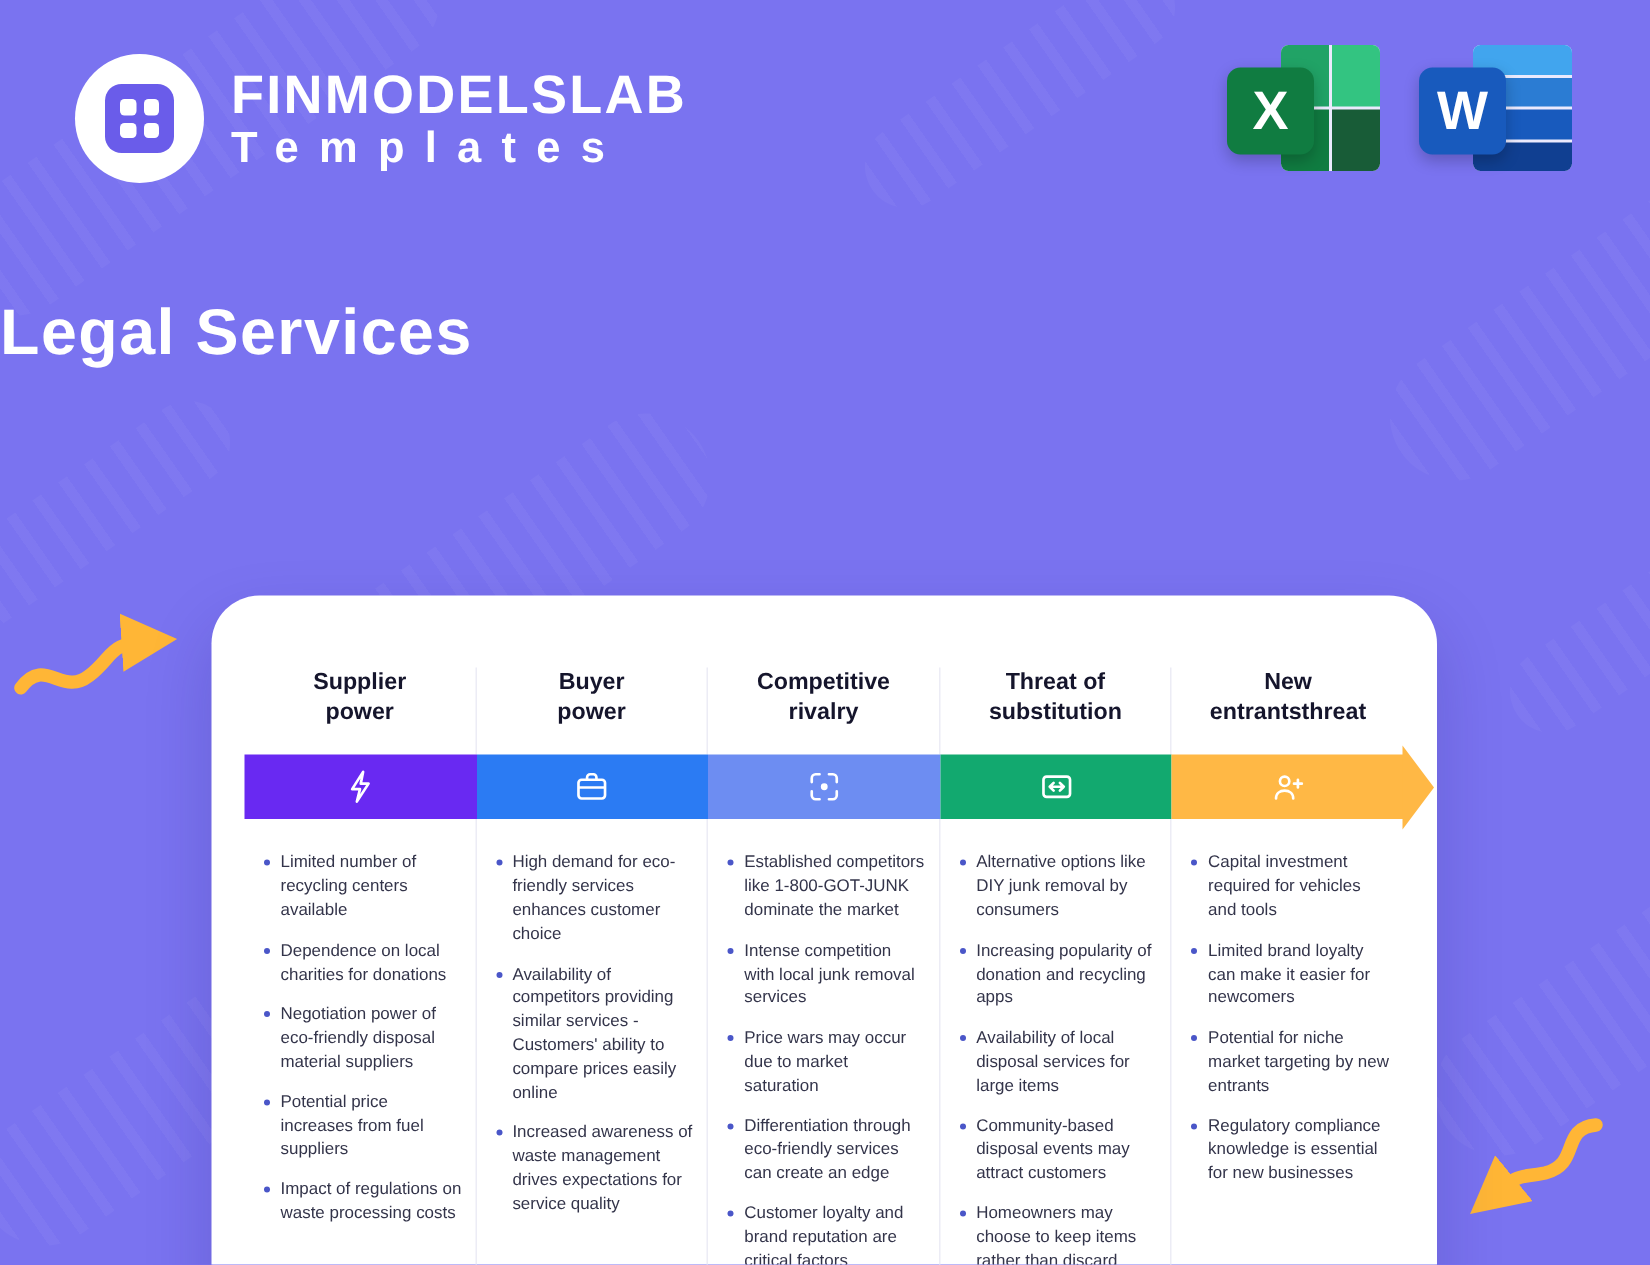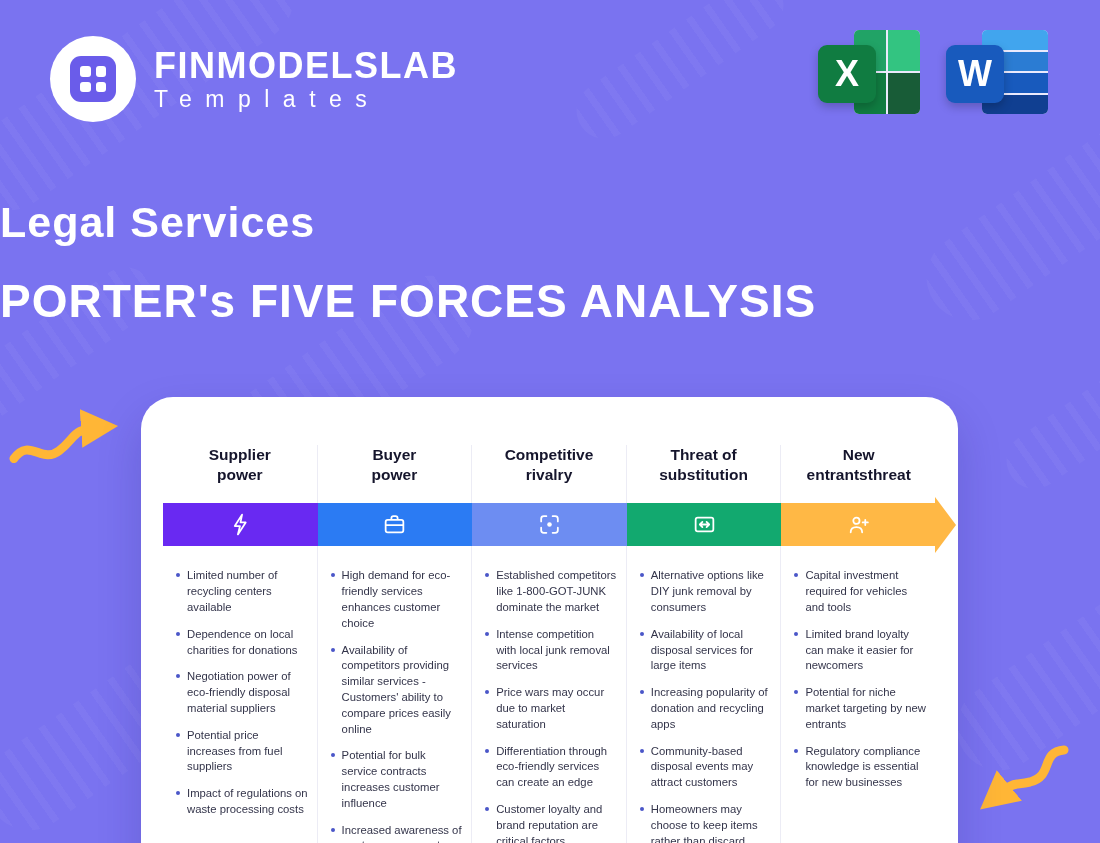--- a/index.html
+++ b/index.html
@@ -29,21 +29,21 @@
     flex:0 0 auto;
   }
   .grid-icon {
     width:46px; height:46px; background:#6a5cea; border-radius:11px;
     display:grid; grid-template-columns:1fr 1fr; grid-template-rows:1fr 1fr;
     gap:5px; padding:10px;
   }
   .grid-icon i { background:#fff; border-radius:3px; display:block; }
   .brand-text { color:#fff; }
   .brand-name { font-size:36px; font-weight:bold; letter-spacing:1.5px; line-height:1; }
-  .brand-sub  { font-size:23px; font-weight:normal; letter-spacing:13.5px; margin-top:4px; line-height:1; }
+  .brand-sub  { font-size:29px; font-weight:bold; letter-spacing:13.5px; margin-top:4px; line-height:1; }
 
   
   .office-icons { position:absolute; top:30px; right:52px; display:flex; gap:26px; }
   .office-icon { position:relative; width:102px; height:90px; }
   .sheet {
     position:absolute; right:0; top:0; width:66px; height:84px;
     border-radius:5px; overflow:hidden; display:grid; gap:2px; background:rgba(255,255,255,.85);
   }
   .sheet.excel { grid-template-columns:1fr 1fr; grid-template-rows:1fr 1fr; }
   .sheet.word  { grid-template-columns:1fr; grid-template-rows:repeat(4,1fr); }
@@ -155,21 +155,20 @@
         <i style="background:#2b7cd3"></i>
       <i style="background:#185abd"></i>
         <i style="background:#103f91"></i>
     </div>
     <div class="front word">W</div>
   </div>
 </div>
 
 <div class="title-block">
   <div class="title-line1">Legal Services</div>
-  <div class="title-line2">PORTER's FIVE FORCES ANALYSIS</div>
 </div>
 
 <svg class="doodle doodle-left" viewBox="0 0 120 64">
   <defs>
     <marker id="ahL" markerWidth="4.2" markerHeight="4.4" refX="2.2" refY="2.2" orient="auto">
       <path d="M0 0 L4.2 2.2 L0 4.4 Z" fill="#ffb636"></path>
     </marker>
   </defs>
   <path d="M6 56 C22 34 34 62 52 48 C70 34 64 26 94 24" fill="none" stroke="#ffb636" stroke-width="9" stroke-linecap="round" marker-end="url(#ahL)"></path>
 </svg>
@@ -252,38 +251,37 @@
         <li>Dependence on local charities for donations</li>
         <li>Negotiation power of eco-friendly disposal material suppliers</li>
         <li>Potential price increases from fuel suppliers</li>
         <li>Impact of regulations on waste processing costs</li>
       </ul>
     </div>
     <div class="list-cell">
       <ul>
         <li>High demand for eco-friendly services enhances customer choice</li>
         <li>Availability of competitors providing similar services - Customers' ability to compare prices easily online</li>
-        <li>Potential for bulk service contracts increases customer influence</li>
         <li>Increased awareness of waste management drives expectations for service quality</li>
       </ul>
     </div>
     <div class="list-cell">
       <ul>
         <li>Established competitors like 1-800-GOT-JUNK dominate the market</li>
         <li>Intense competition with local junk removal services</li>
         <li>Price wars may occur due to market saturation</li>
         <li>Differentiation through eco-friendly services can create an edge</li>
         <li>Customer loyalty and brand reputation are critical factors</li>
       </ul>
     </div>
     <div class="list-cell">
       <ul>
         <li>Alternative options like DIY junk removal by consumers</li>
+        <li>Increasing popularity of donation and recycling apps</li>
         <li>Availability of local disposal services for large items</li>
-        <li>Increasing popularity of donation and recycling apps</li>
         <li>Community-based disposal events may attract customers</li>
         <li>Homeowners may choose to keep items rather than discard them</li>
       </ul>
     </div>
     <div class="list-cell">
       <ul>
         <li>Capital investment required for vehicles and tools</li>
         <li>Limited brand loyalty can make it easier for newcomers</li>
         <li>Potential for niche market targeting by new entrants</li>
         <li>Regulatory compliance knowledge is essential for new businesses</li>

